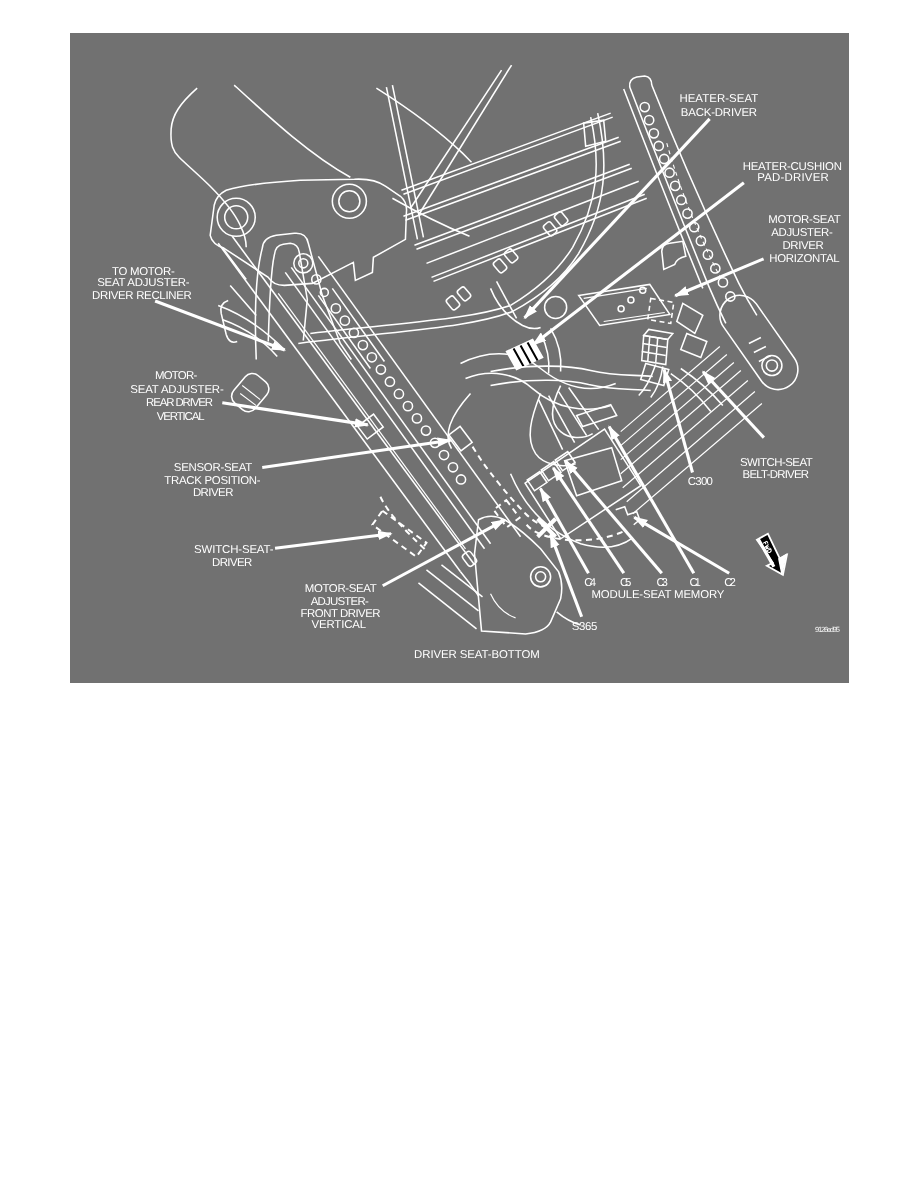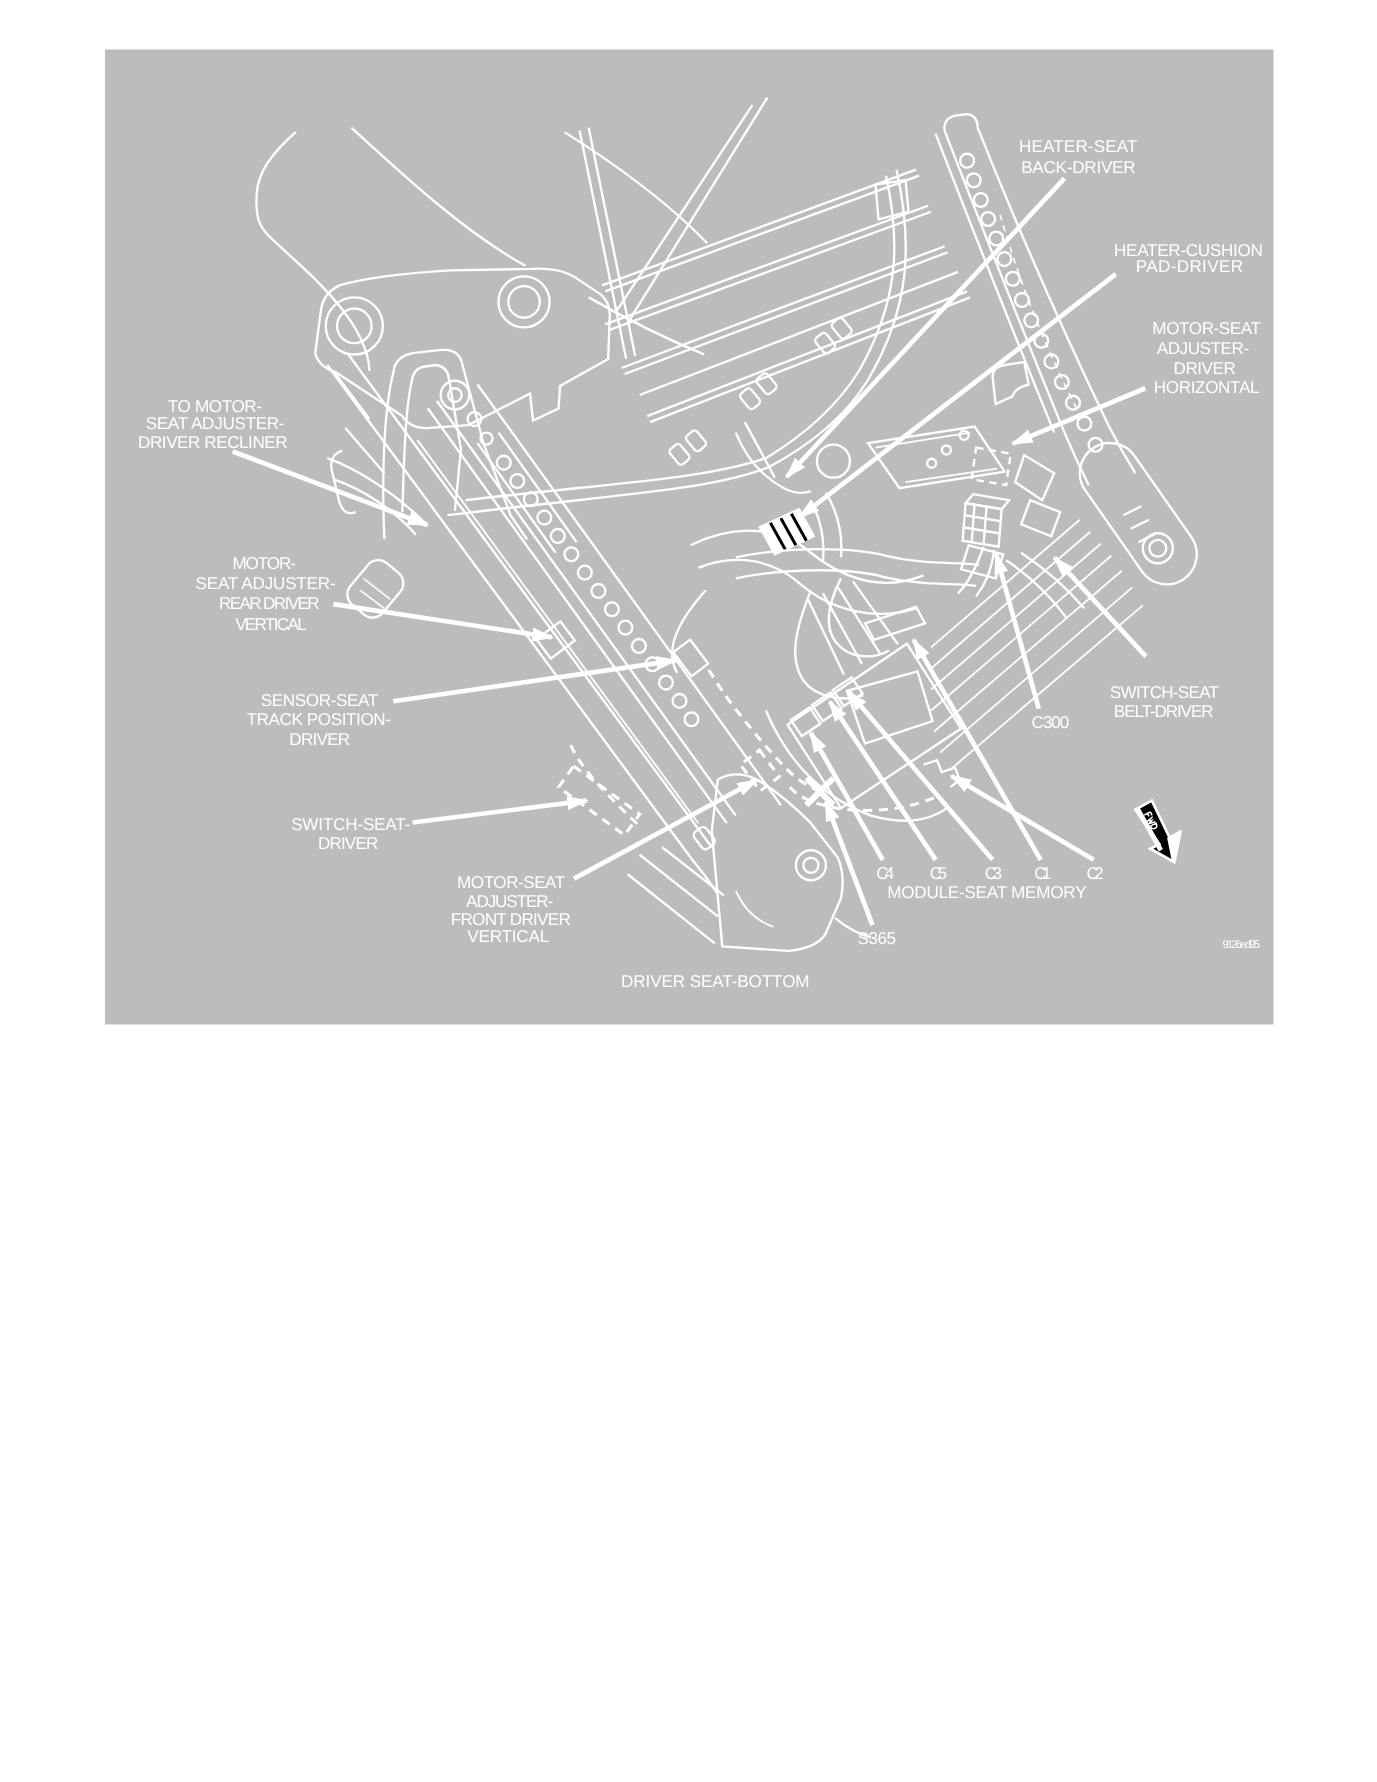--- a/index.html
+++ b/index.html
@@ -1,17 +1,17 @@
 <!DOCTYPE html>
 <html><head>
 <meta charset="utf-8">
 <style>
   html,body{margin:0;padding:0;background:#ffffff;}
   #page{position:relative;width:918px;height:1188px;background:#ffffff;overflow:hidden;}
-  #art{position:absolute;left:70px;top:33px;width:779px;height:650px;background:#f9a8d4;filter:grayscale(1);}
+  #art{position:absolute;left:70px;top:33px;width:779px;height:650px;background:#ec4899;filter:grayscale(1);}
   svg text{font-family:"Liberation Sans",sans-serif;fill:#ffffff;text-rendering:geometricPrecision;}
 </style>
 </head>
 <body>
 <div id="page">
 <div id="art">
 <svg width="779" height="650" viewBox="0 0 778 649" preserveAspectRatio="none">
 <defs>
 <marker id="ah" markerWidth="16" markerHeight="11" refX="13" refY="5.5" orient="auto" markerUnits="userSpaceOnUse">
   <path d="M0,0.8 L14.5,5.5 L0,10.2 Z" fill="#ffffff"></path>

